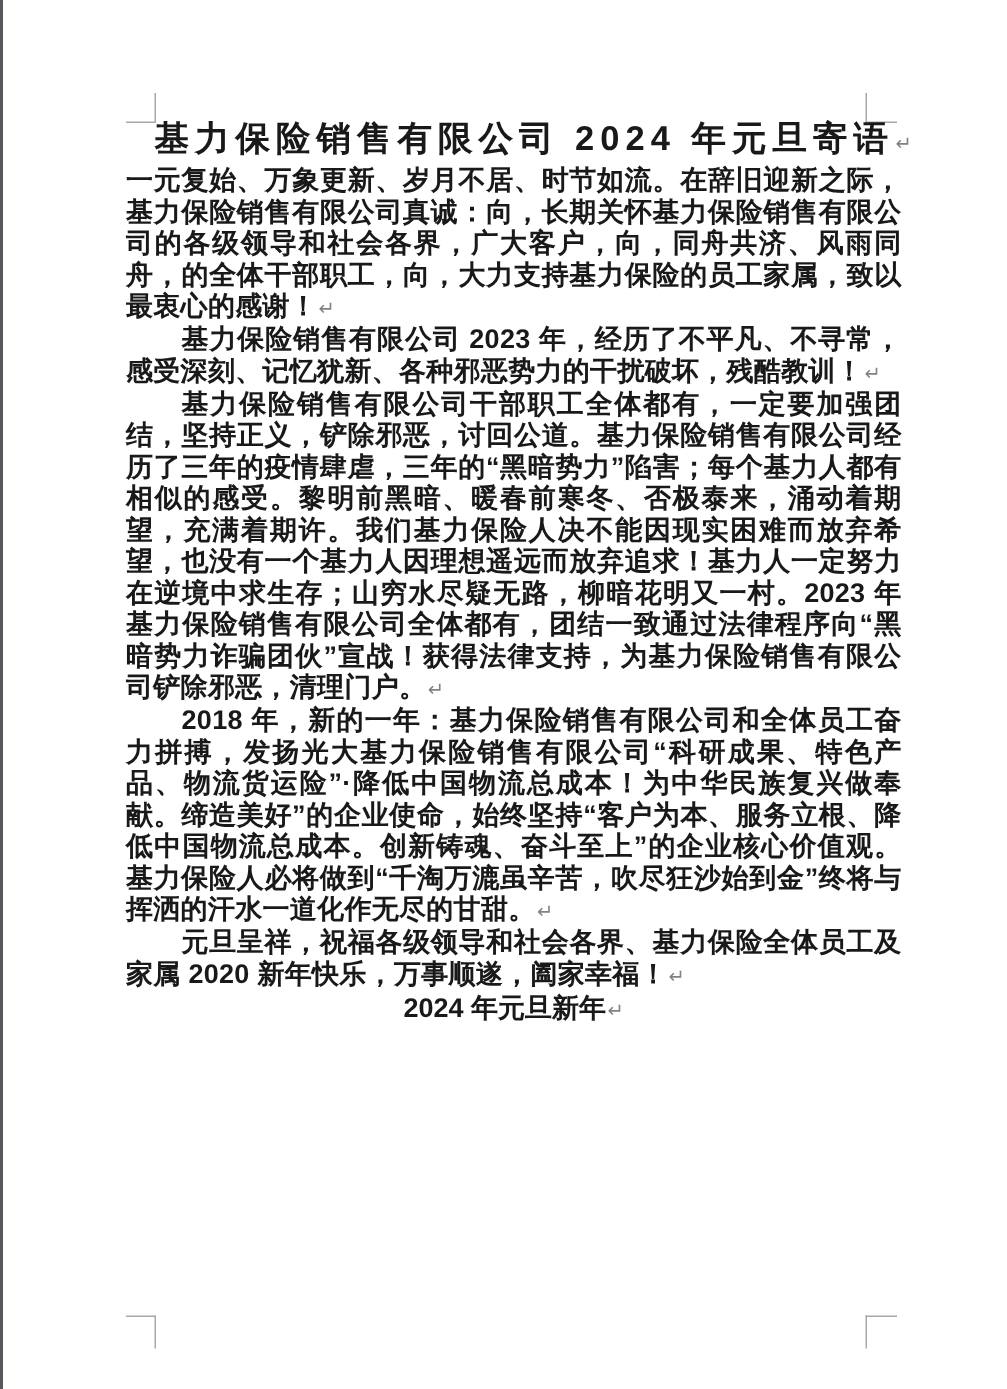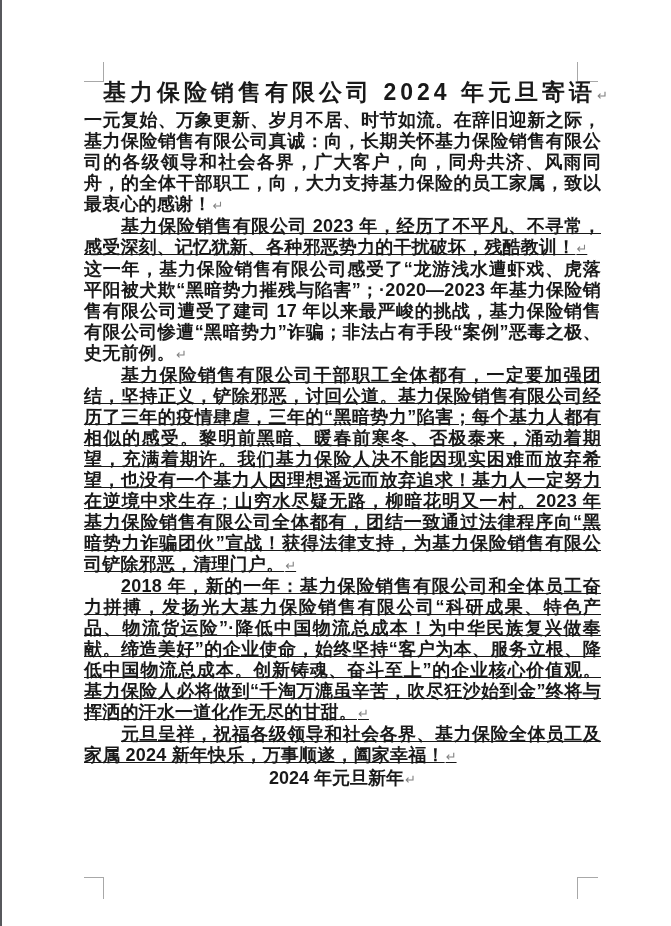--- a/index.html
+++ b/index.html
@@ -50,21 +50,21 @@
   }
   .para {
     margin: 0;
     font-size: 18px;
     line-height: 21px;
     letter-spacing: 0.2px;
     text-align: justify;
     text-align-last: left;
     word-break: break-all;
   }
-  .indent { text-indent: 37px; text-decoration: underline; }
+  .indent { text-indent: 37px; }
   .center {
     margin: 0;
     font-size: 18px;
     line-height: 23.2px;
     text-align: center;
   }
   .pilcrow {
     color: #828282;
     font-size: 13px;
     letter-spacing: 0;
@@ -83,24 +83,23 @@
   <div class="crop bl"></div>
   <div class="crop br"></div>
 
   <div class="content">
     <h1 class="doc-title"><span>基力保险销售有限公司 2024 年元旦寄语</span><span class="pilcrow">↵</span></h1>
 
     <p class="para"><span>一元复始、万象更新、岁月不居、时节如流。在辞旧迎新之际，基力保险销售有限公司真诚：向，长期关怀基力保险销售有限公司的各级领导和社会各界，广大客户，向，同舟共济、风雨同舟，的全体干部职工，向，大力支持基力保险的员工家属，致以最衷心的感谢！</span><span class="pilcrow">↵</span></p>
 
     <p class="para indent"><span>基力保险销售有限公司 2023 年，经历了不平凡、不寻常，感受深刻、记忆犹新、各种邪恶势力的干扰破坏，残酷教训！</span><span class="pilcrow">↵</span></p>
 
-    <p class="para"><span>这一年，基力保险销售有限公司感受了“龙游浅水遭虾戏、虎落平阳被犬欺“黑暗势力摧残与陷害”；·2020—2023 年基力保险销售有限公司遭受了建司 17 年以来最严峻的挑战，基力保险销售有限公司惨遭“黑暗势力”诈骗；非法占有手段“案例”恶毒之极、史无前例。</span><span class="pilcrow">↵</span></p>
 
     <p class="para indent"><span>基力保险销售有限公司干部职工全体都有，一定要加强团结，坚持正义，铲除邪恶，讨回公道。基力保险销售有限公司经历了三年的疫情肆虐，三年的“黑暗势力”陷害；每个基力人都有相似的感受。黎明前黑暗、暖春前寒冬、否极泰来，涌动着期望，充满着期许。我们基力保险人决不能因现实困难而放弃希望，也没有一个基力人因理想遥远而放弃追求！基力人一定努力在逆境中求生存；山穷水尽疑无路，柳暗花明又一村。2023 年基力保险销售有限公司全体都有，团结一致通过法律程序向“黑暗势力诈骗团伙”宣战！获得法律支持，为基力保险销售有限公司铲除邪恶，清理门户。</span><span class="pilcrow">↵</span></p>
 
     <p class="para indent"><span>2018 年，新的一年：基力保险销售有限公司和全体员工奋力拼搏，发扬光大基力保险销售有限公司“科研成果、特色产品、物流货运险”·降低中国物流总成本！为中华民族复兴做奉献。缔造美好”的企业使命，始终坚持“客户为本、服务立根、降低中国物流总成本。创新铸魂、奋斗至上”的企业核心价值观。基力保险人必将做到“千淘万漉虽辛苦，吹尽狂沙始到金”终将与挥洒的汗水一道化作无尽的甘甜。</span><span class="pilcrow">↵</span></p>
 
-    <p class="para indent"><span>元旦呈祥，祝福各级领导和社会各界、基力保险全体员工及家属 2024 新年快乐，万事顺遂，阖家幸福！</span><span class="pilcrow">↵</span></p>
+    <p class="para indent"><span>元旦呈祥，祝福各级领导和社会各界、基力保险全体员工及家属 2020 新年快乐，万事顺遂，阖家幸福！</span><span class="pilcrow">↵</span></p>
 
 
     <p class="center"><span>2024 年元旦新年</span><span class="pilcrow">↵</span></p>
   </div>
 </div>
 
 </body></html>

